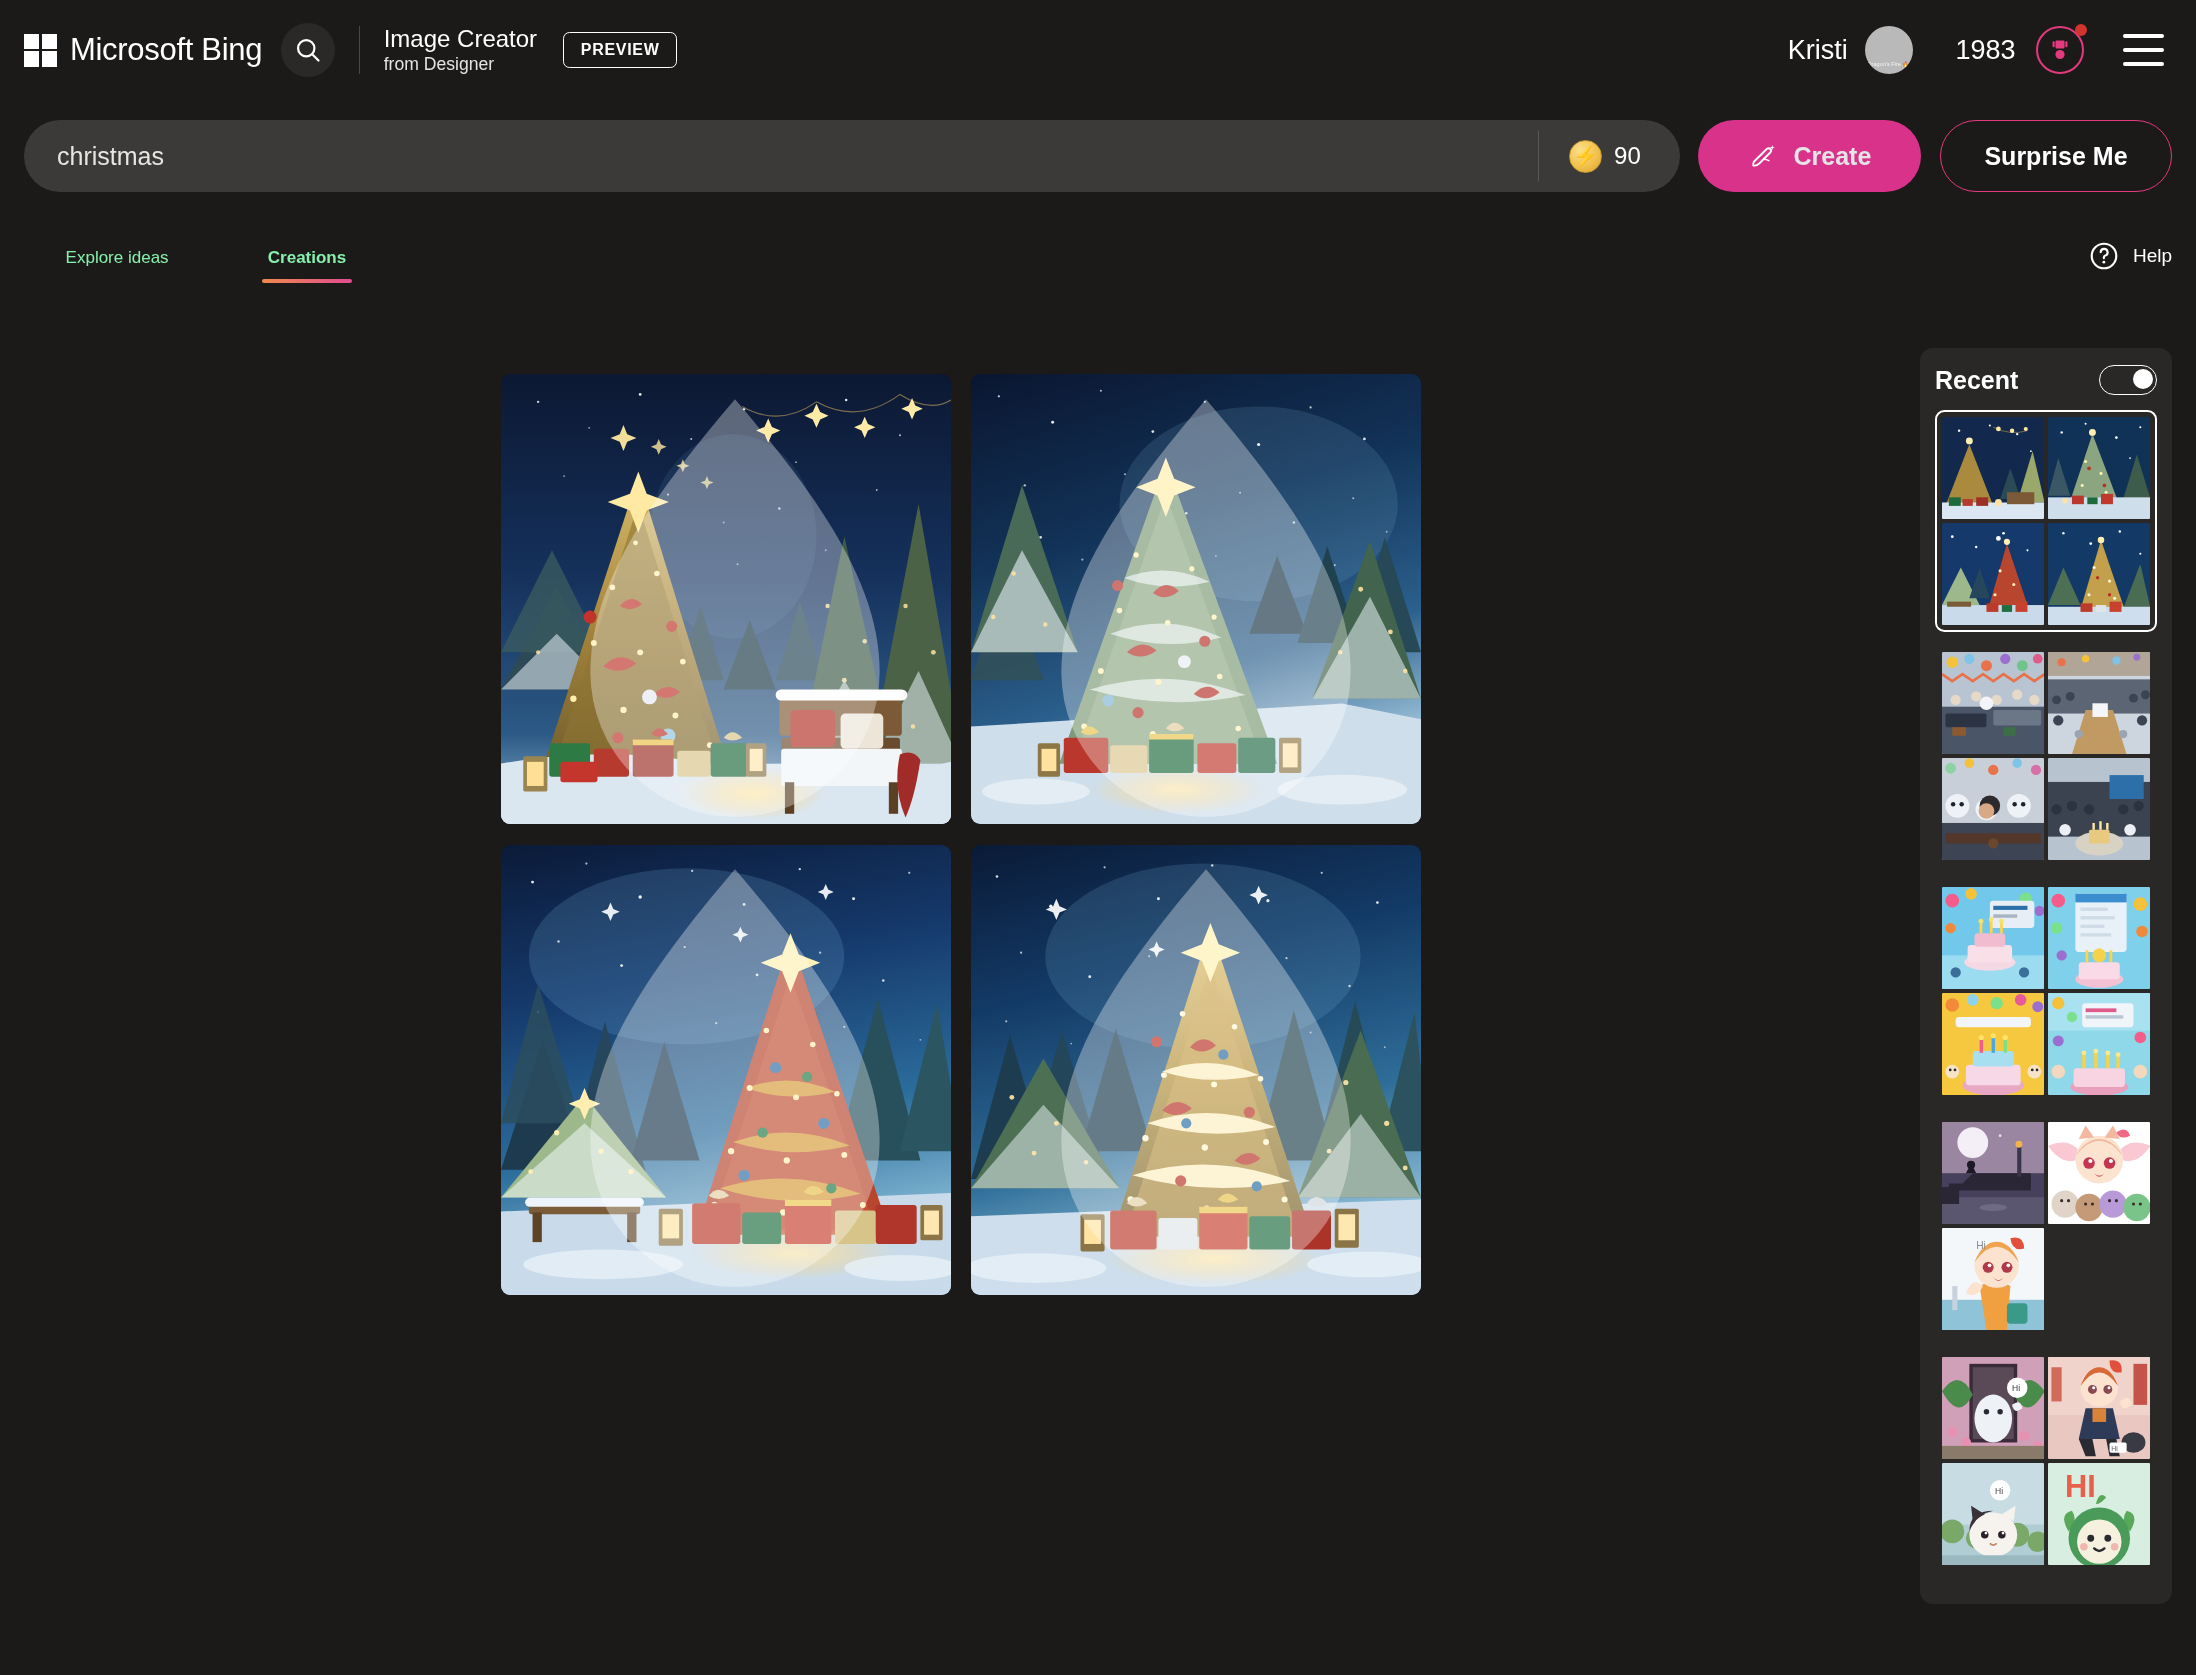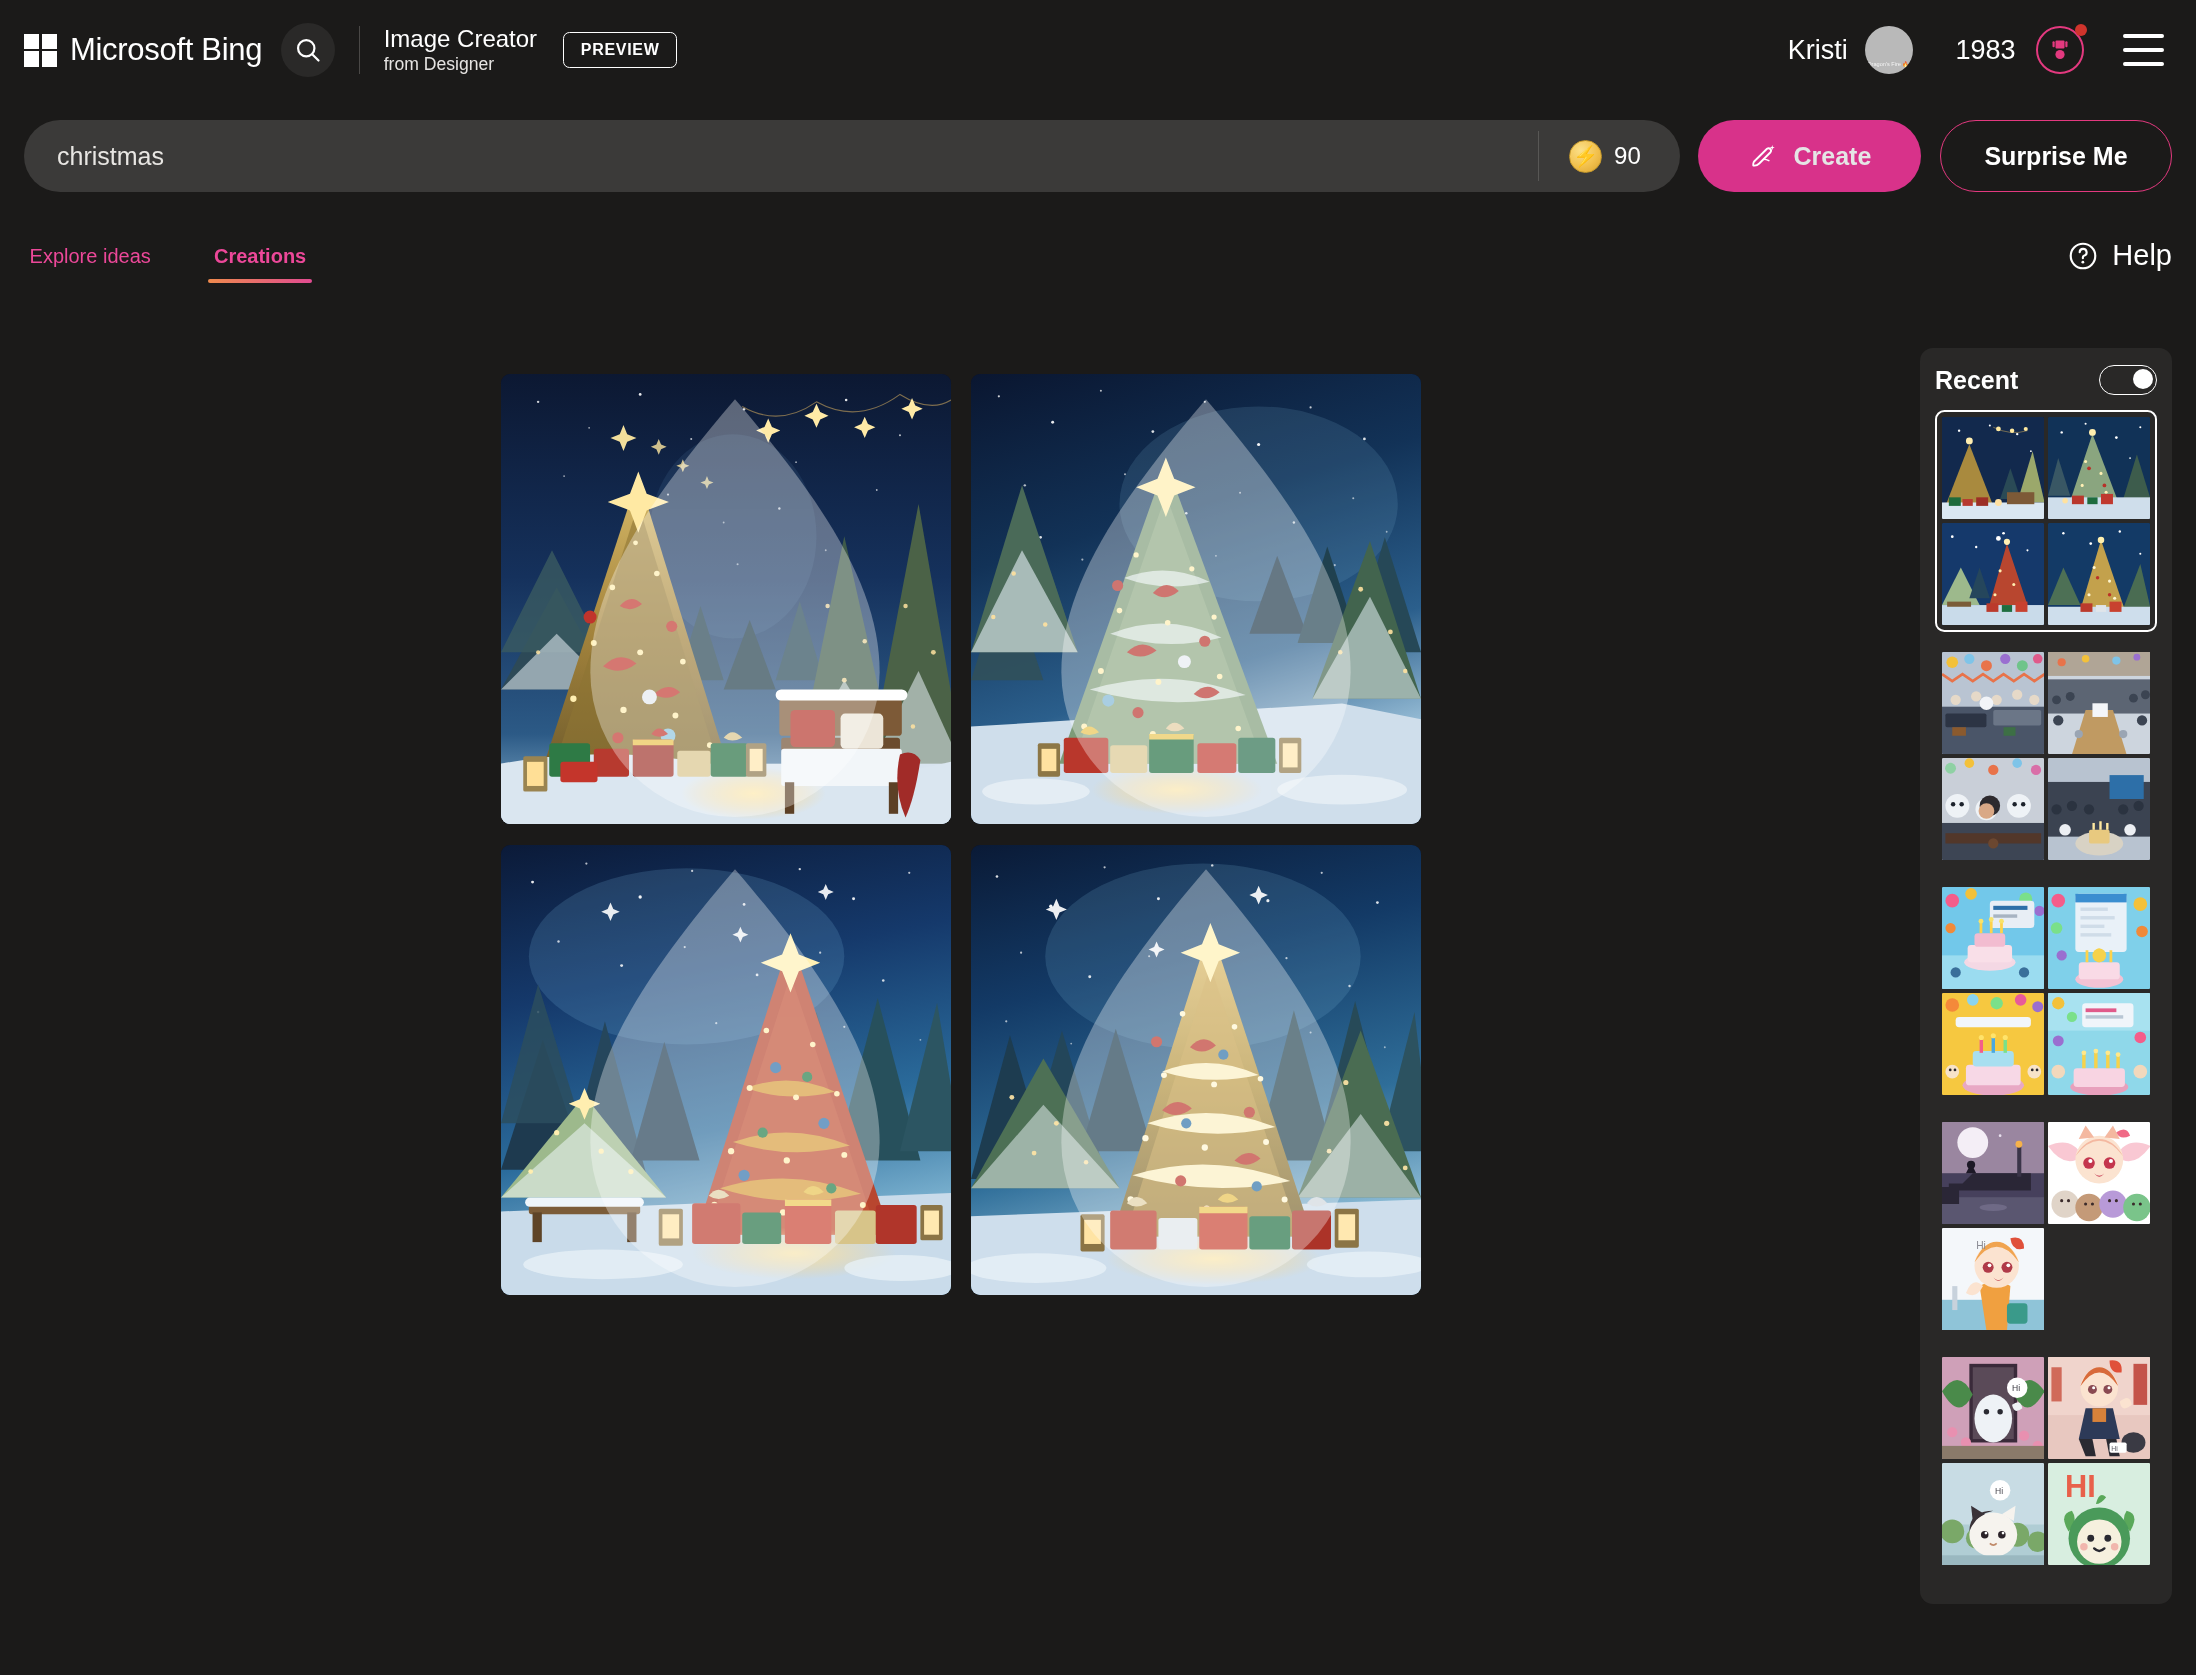--- a/index.html
+++ b/index.html
@@ -230,46 +230,47 @@
   
   .tabs-row {
     display: flex;
     align-items: flex-end;
     padding: 0 24px;
     margin-top: 39px;
     position: relative;
     height: 52px;
   }
   .tab {
-    font-size: 20px;
-    color: #ec4899;
+    font-size: 17px;
+    color: #86efac;
     padding: 0 5.6px 15px 5.6px;
     margin-right: 52px;
     cursor: pointer;
     position: relative;
     font-weight: 400;
+    margin-left: 36px;
   }
   .tab.active { font-weight: 700; }
   .tab.active::after {
     content: "";
     position: absolute;
     left: 0; right: 0; bottom: 0;
     height: 4.6px;
     border-radius: 2.8px;
     background: linear-gradient(90deg, #ef8a4d 0%, #e14b91 100%);
   }
   .help-link {
     margin-left: auto;
     display: flex;
     align-items: center;
     gap: 13px;
     padding-bottom: 11px;
     cursor: pointer;
   }
-  .help-text { font-size: 29px; color: #ffffff; }
+  .help-text { font-size: 19px; color: #ffffff; }
 
   
   .main {
     position: relative;
     height: calc(1675px - 100px - 93px - 52px - 39px - 20.4px);
   }
   .grid-wrap {
     position: absolute;
     left: 501px;
     top: 91px;

